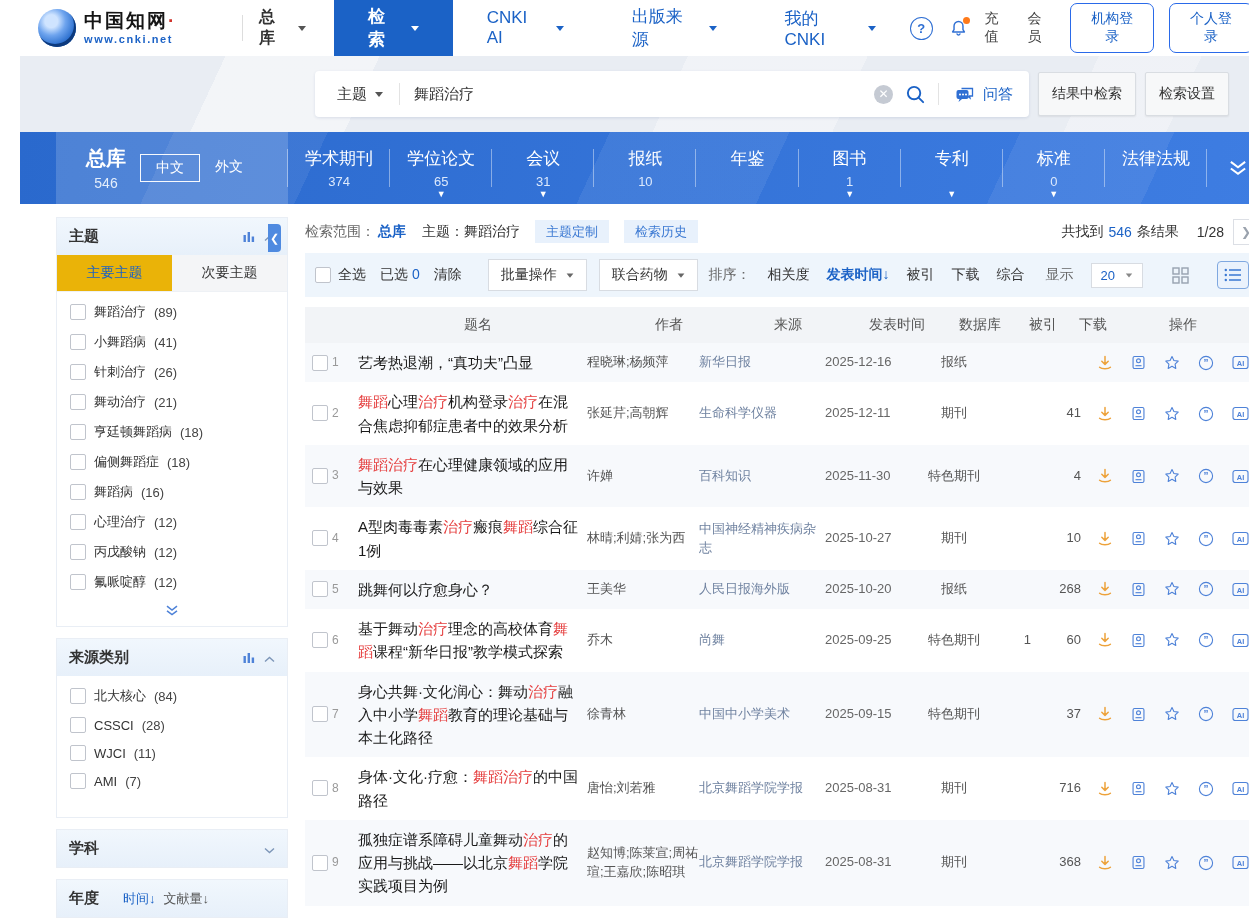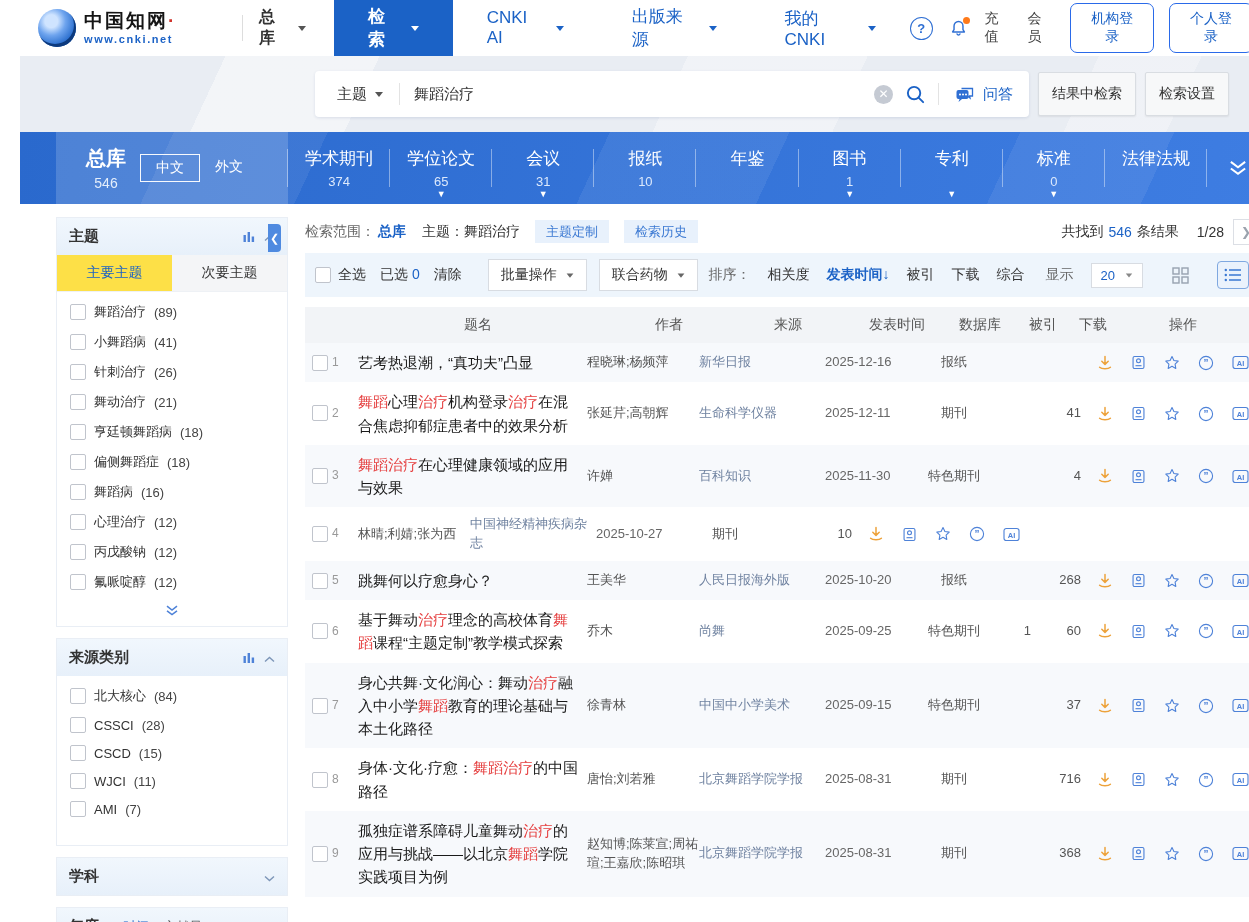--- a/index.html
+++ b/index.html
@@ -66,21 +66,21 @@
   .content{display:flex;align-items:flex-start;padding:0 10px 0 36px;background:#fff;}
   .sidebar{width:232px;flex:none;display:flex;flex-direction:column;gap:11px;padding-top:13px;}
   .card{border:1px solid #e9eef5;background:#fff;}
   .card-head{background:linear-gradient(#f1f7fd,#e7f0fa);padding:9px 12px;display:flex;align-items:center;font-size:15px;font-weight:bold;color:#333;cursor:pointer;}
   .head-icons{margin-left:auto;display:flex;gap:9px;align-items:center;}
   .ysorts{margin-left:24px;font-weight:normal;}
   .ysort{font-size:13px;color:#555;margin-right:8px;cursor:pointer;}
   .ysort.on{color:#1b62c6;}
   .tabs{display:flex;border-bottom:1px solid #eef1f5;}
   .tab{flex:1;text-align:center;padding:9px 0;font-size:14px;color:#333;background:#f4f5f7;cursor:pointer;}
-  .tab-on{background:#fde047;color:#1b62c6;}
+  .tab-on{background:#eab308;color:#1b62c6;}
   .flist{padding:5px 0 3px;}
   .fitem{display:flex;align-items:center;gap:8px;padding:6px 13px;font-size:13px;color:#333;cursor:pointer;}
   .cb{width:14px;height:14px;border:1px solid #c0c4cc;border-radius:2px;background:#fff;flex:none;display:inline-block;}
   .fcount{color:#444;}
   .expand{display:flex;justify-content:center;padding:5px 0 10px;cursor:pointer;}
   .src-pad{padding-bottom:22px;}
   .side-toggle{position:absolute;left:268px;top:224px;width:13px;height:28px;background:#4f8ae0;color:#fff;border-radius:0 4px 4px 0;display:flex;align-items:center;justify-content:center;font-size:11px;cursor:pointer;}
 
   
   .results{flex:1;min-width:0;padding:13px 0 0 17px;}
@@ -376,25 +376,20 @@
           <div class="flist src-pad">
             <div class="fitem">
               <span class="cb"></span>
               <span class="flabel">北大核心</span>
               <span class="fcount"> (84)</span>
             </div>
             <div class="fitem">
               <span class="cb"></span>
               <span class="flabel">CSSCI</span>
               <span class="fcount"> (28)</span>
-            </div>
-            <div class="fitem">
-              <span class="cb"></span>
-              <span class="flabel">CSCD</span>
-              <span class="fcount"> (15)</span>
             </div>
             <div class="fitem">
               <span class="cb"></span>
               <span class="flabel">WJCI</span>
               <span class="fcount"> (11)</span>
             </div>
             <div class="fitem">
               <span class="cb"></span>
               <span class="flabel">AMI</span>
               <span class="fcount"> (7)</span>
@@ -628,20 +623,21 @@
                   <text x="9" y="11.4" font-size="8" font-weight="bold" fill="#4E82D8" text-anchor="middle">AI</text>
                 </svg>
               </span>
             </div>
           </div>
           <div class="tr">
             <div class="td c-sel">
               <span class="cb"></span>
               <span class="idx">4</span>
             </div>
+            <div class="td c-title"><span class="title-link"><span>A型肉毒毒素</span><span class="hl">治疗</span><span>瘢痕</span><span class="hl">舞蹈</span><span>综合征1例</span></span></div>
             <div class="td c-author">林晴;利婧;张为西</div>
             <div class="td c-source">中国神经精神疾病杂志</div>
             <div class="td c-date">2025-10-27</div>
             <div class="td c-db">期刊</div>
             <div class="td c-cited"></div>
             <div class="td c-dl">10</div>
             <div class="td c-ops">
               <span class="op">
                 <svg viewBox="0 0 16 16" width="16" height="16">
                   <path d="M8 1.5v7.5M4.8 6.2 8 9.4l3.2-3.2" fill="none" stroke="#EDA23B" stroke-width="1.5" stroke-linecap="round" stroke-linejoin="round"></path>
@@ -717,21 +713,21 @@
                   <text x="9" y="11.4" font-size="8" font-weight="bold" fill="#4E82D8" text-anchor="middle">AI</text>
                 </svg>
               </span>
             </div>
           </div>
           <div class="tr">
             <div class="td c-sel">
               <span class="cb"></span>
               <span class="idx">6</span>
             </div>
-            <div class="td c-title"><span class="title-link"><span>基于舞动</span><span class="hl">治疗</span><span>理念的高校体育</span><span class="hl">舞蹈</span><span>课程“主题定制”教学模式探索</span></span></div>
+            <div class="td c-title"><span class="title-link"><span>基于舞动</span><span class="hl">治疗</span><span>理念的高校体育</span><span class="hl">舞蹈</span><span>课程“新华日报”教学模式探索</span></span></div>
             <div class="td c-author">乔木</div>
             <div class="td c-source">尚舞</div>
             <div class="td c-date">2025-09-25</div>
             <div class="td c-db">特色期刊</div>
             <div class="td c-cited">1</div>
             <div class="td c-dl">60</div>
             <div class="td c-ops">
               <span class="op">
                 <svg viewBox="0 0 16 16" width="16" height="16">
                   <path d="M8 1.5v7.5M4.8 6.2 8 9.4l3.2-3.2" fill="none" stroke="#EDA23B" stroke-width="1.5" stroke-linecap="round" stroke-linejoin="round"></path>

